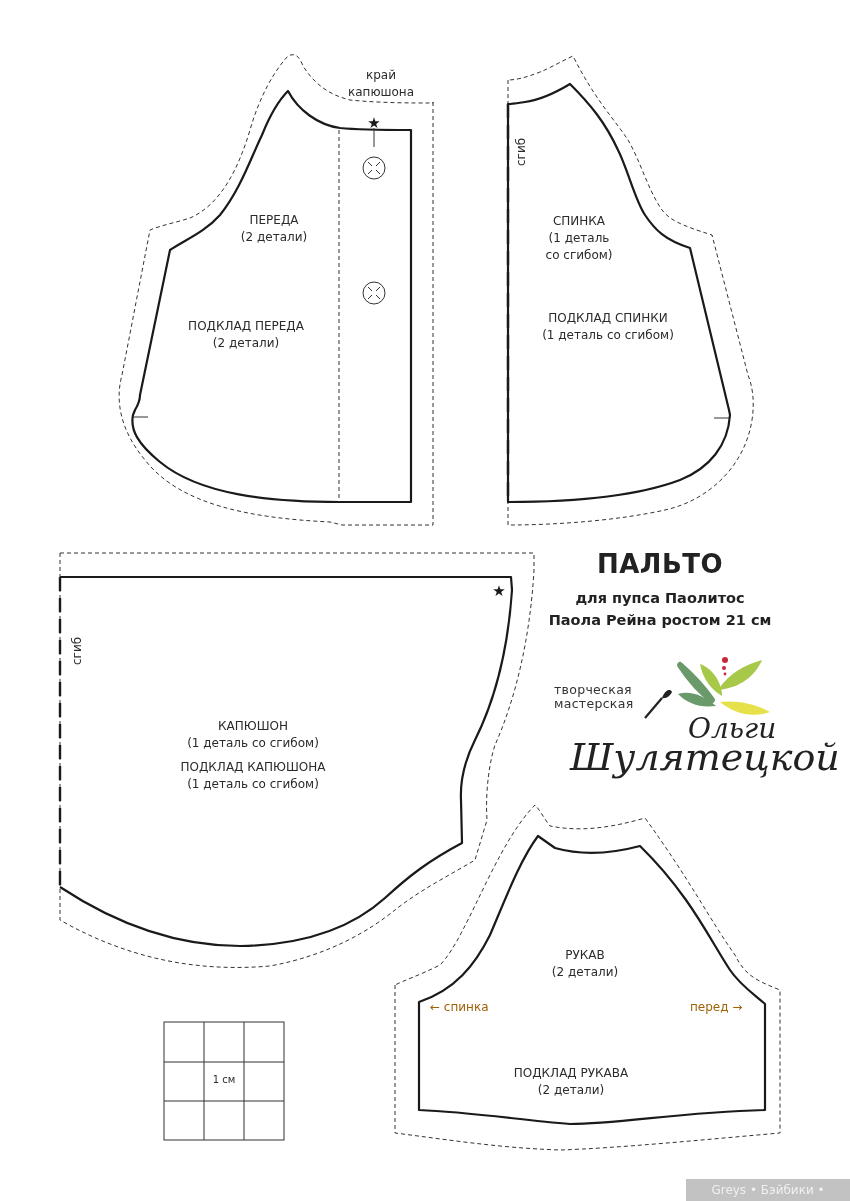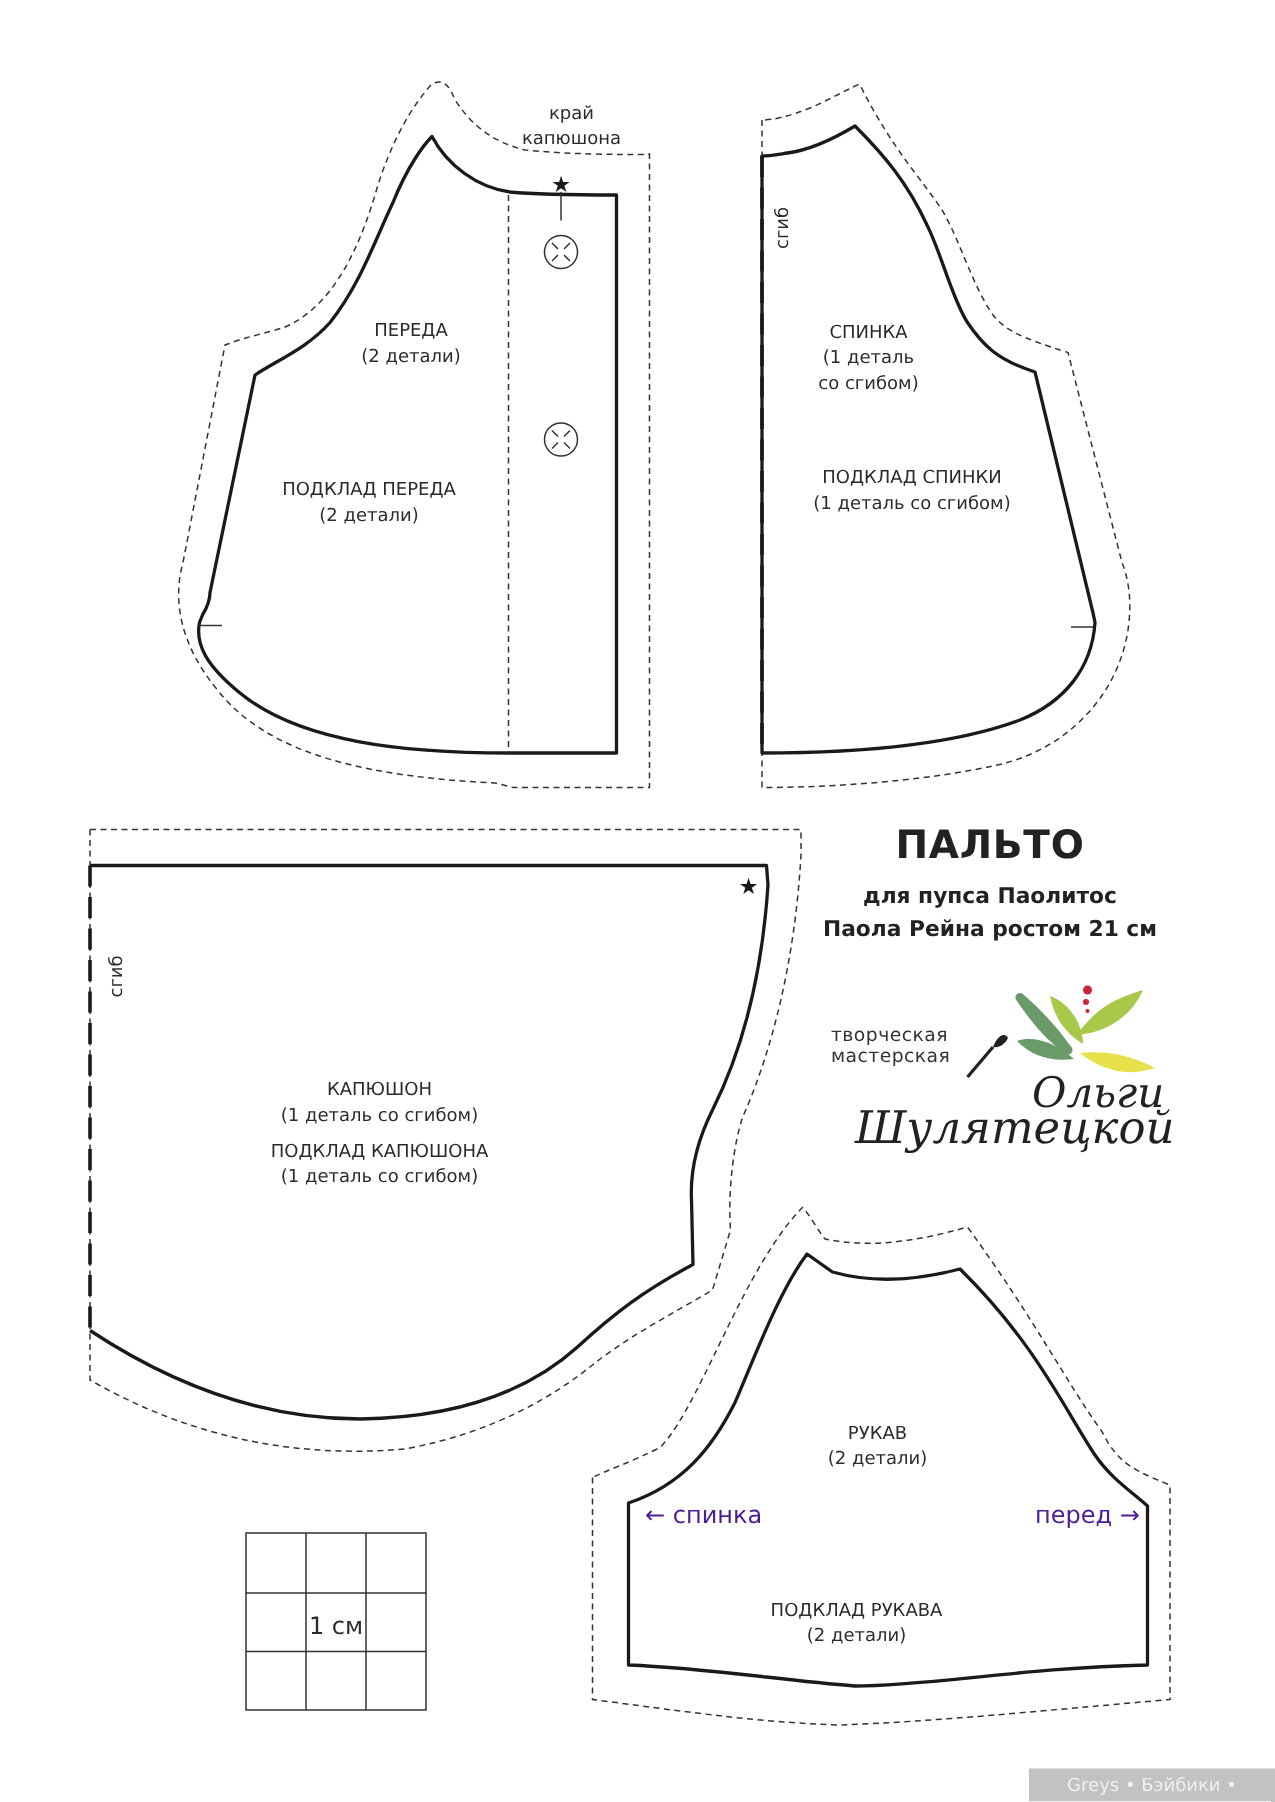--- a/index.html
+++ b/index.html
@@ -9,23 +9,23 @@
   .seam { fill: none; stroke: #333; stroke-width: 1; stroke-dasharray: 4 3; }
   .fold { fill: none; stroke: #1a1a1a; stroke-width: 2.4; stroke-dasharray: 14 7; }
   .thin { fill: none; stroke: #333; stroke-width: 1; }
   .lbl { position: absolute; text-align: center; font-size: 12px; line-height: 17px; color: #2b2b2b; white-space: nowrap; transform: translateX(-50%); }
   .lbl span { display: block; }
   .rot { position: absolute; font-size: 12px; color: #2b2b2b; transform: rotate(-90deg); transform-origin: left top; white-space: nowrap; }
   .title { position: absolute; left: 660px; top: 549px; transform: translateX(-50%); font-weight: bold; font-size: 26px; color: #222; letter-spacing: 0.5px; white-space: nowrap; }
   .subtitle { position: absolute; transform: translateX(-50%); font-weight: bold; font-size: 14.5px; color: #222; white-space: nowrap; }
   .logo-text { position: absolute; left: 554px; top: 683px; font-size: 12.5px; line-height: 14px; color: #333; letter-spacing: 0.3px; }
   .logo-script { position: absolute; font-family: "DejaVu Serif", "Liberation Serif", serif; font-style: italic; color: #222; white-space: nowrap; }
-  .grid-label { position: absolute; left: 224px; top: 1074px; transform: translateX(-50%); font-size: 16px; color: #2b2b2b; }
+  .grid-label { position: absolute; left: 224px; top: 1074px; transform: translateX(-50%); font-size: 10px; color: #2b2b2b; }
   .watermark { position: absolute; right: 0; bottom: 0; width: 164px; height: 22px; background: #c2c2c2; color: #f0f0f0; font-size: 12px; line-height: 22px; text-align: center; }
-  .arrow-lbl { position: absolute; font-size: 16px; color: #4c1d95; white-space: nowrap; }
+  .arrow-lbl { position: absolute; font-size: 12px; color: #a16207; white-space: nowrap; }
 </style>
 </head>
 <body>
 
 <svg class="pattern" viewBox="0 0 850 1201" xmlns="http://www.w3.org/2000/svg">
 
   <g>
     <path class="seam" d="M433,102 L433,525 L342,525 L330,522 C250,518 180,505 145,460 C120,430 115,400 122,375 L150,230 C162,225 178,222 190,218 C220,205 238,170 250,130 C260,95 275,70 288,56 C296,52 300,58 303,66 C315,85 330,95 350,100 C380,103 410,103 433,103 Z"></path>
     <path class="cut" d="M411,130 L411,502 L340,502 C270,502 200,495 160,462 C138,444 130,430 133,415 L135,410 C138,405 140,400 140,395 L170,250 C185,240 205,232 220,215 C240,190 250,160 262,135 C272,110 283,96 288,91 C298,110 318,125 340,128 C360,130 390,130 411,130 Z"></path>
     <line class="seam" x1="339" y1="130" x2="339" y2="502"></line>
@@ -126,17 +126,17 @@
 
 <div class="title">ПАЛЬТО</div>
 <div class="subtitle" style="left:660px;top:590px;">для пупса Паолитос</div>
 <div class="subtitle" style="left:660px;top:612px;">Паола Рейна ростом 21 см</div>
 
 <div class="logo-text">
   <div>творческая</div>
   <div>мастерская</div>
 </div>
 <div class="logo-script" style="left:688px;top:712px;font-size:28px;">Ольги</div>
-<div class="logo-script" style="left:570px;top:735px;font-size:30px;">Шулятецкой</div>
+<div class="logo-script" style="left:570px;top:735px;font-size:38px;">Шулятецкой</div>
 
 <div class="grid-label">1 см</div>
 
 <div class="watermark">Greys • Бэйбики • babiki.ru</div>
 
 </body></html>

